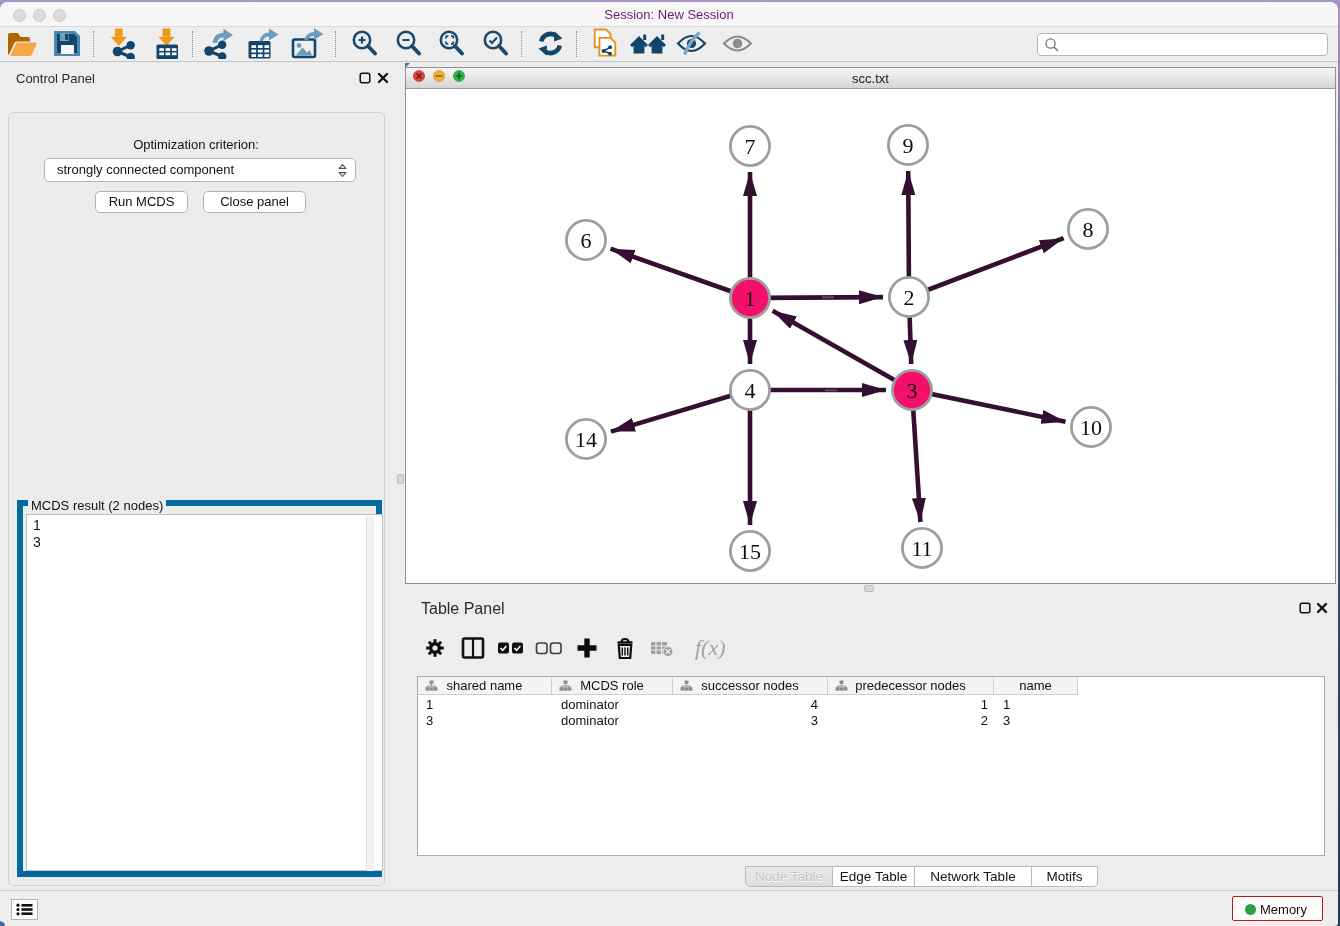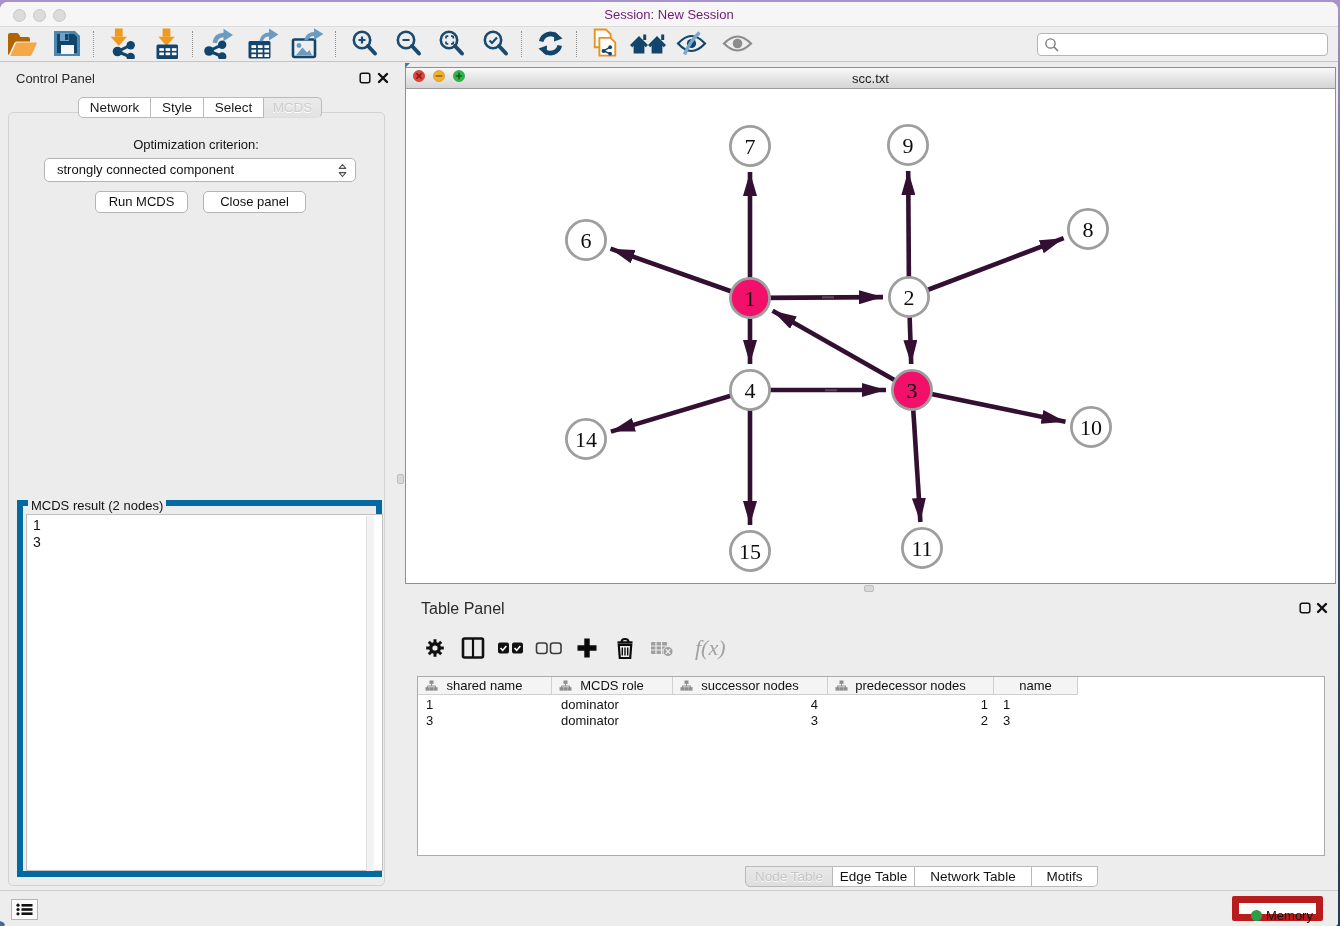--- a/index.html
+++ b/index.html
@@ -75,21 +75,21 @@
   .btab.first { border-left:1px solid #b9b9b9; border-radius:0 0 0 5px; }
   .btab.last { border-radius:0 0 5px 0; }
   .btab.sel { background:linear-gradient(#e9e9e9,#dedede); color:#c4c4c4; text-shadow:0 1px 0 #fff;margin-left:48px; }
 
   
   #statusbar { position:absolute; left:0; top:888px; width:100%; height:34px; background:#ededed;
                border-top:1px solid #cdcdcd; }
   #listbtn { position:absolute; left:11px; top:8px; width:27px; height:21px; background:#fbfbfb;
              border:1px solid #b5b5b5; }
   #membtn { position:absolute; right:15px; top:5px; width:91px; height:25px; background:#fdfdfd;
-            border:7px solid #b91c1c; border-radius:2px; font-size:13px; color:#111; }
+            border:1px solid #b91c1c; border-radius:2px; font-size:13px; color:#111; }
 </style>
 </head>
 <body>
 <div id="win">
 
   <div id="titlebar">
     <div class="tl" style="left:13px;"></div>
     <div class="tl" style="left:33px;"></div>
     <div class="tl" style="left:53px;"></div>
     <div id="title">Session: New Session</div>
@@ -255,26 +255,20 @@
   </div>
 
   <div id="cpanel">
     <div id="cphead">Control Panel</div>
     <svg class="abs" style="left:359px; top:9px;" width="12" height="12" viewBox="0 0 12 12">
       <rect x="1.2" y="1.2" width="9.6" height="9.6" rx="2" fill="none" stroke="#111" stroke-width="1.5"></rect>
     </svg>
     <svg class="abs" style="left:377px; top:9px;" width="12" height="12" viewBox="0 0 12 12">
       <path d="M2,2 L10,10 M10,2 L2,10" stroke="#111" stroke-width="2.4" stroke-linecap="round"></path>
     </svg>
-    <div class="tabrow">
-      <div class="tab first" style="width:73px;">Network</div>
-      <div class="tab" style="width:53px;">Style</div>
-      <div class="tab" style="width:60px;">Select</div>
-      <div class="tab sel" style="width:58px;">MCDS</div>
-    </div>
     <div id="cpbox"></div>
     <div id="dropdown">strongly connected component
       <svg style="position:absolute; right:8px; top:5px;" width="9" height="13" viewBox="0 0 9 13">
         <path d="M4.5,0.5 L7.8,4.4 L1.2,4.4 Z" fill="none" stroke="#4f4f4f" stroke-width="1.1" stroke-linejoin="round"></path>
         <path d="M4.5,12.5 L7.8,8.6 L1.2,8.6 Z" fill="none" stroke="#4f4f4f" stroke-width="1.1" stroke-linejoin="round"></path>
       </svg>
     </div>
     <div id="optlabel">Optimization criterion:</div>
     <div class="btn" style="left:95px; width:93px;">Run MCDS</div>
     <div class="btn" style="left:203px; width:103px;">Close panel</div>

